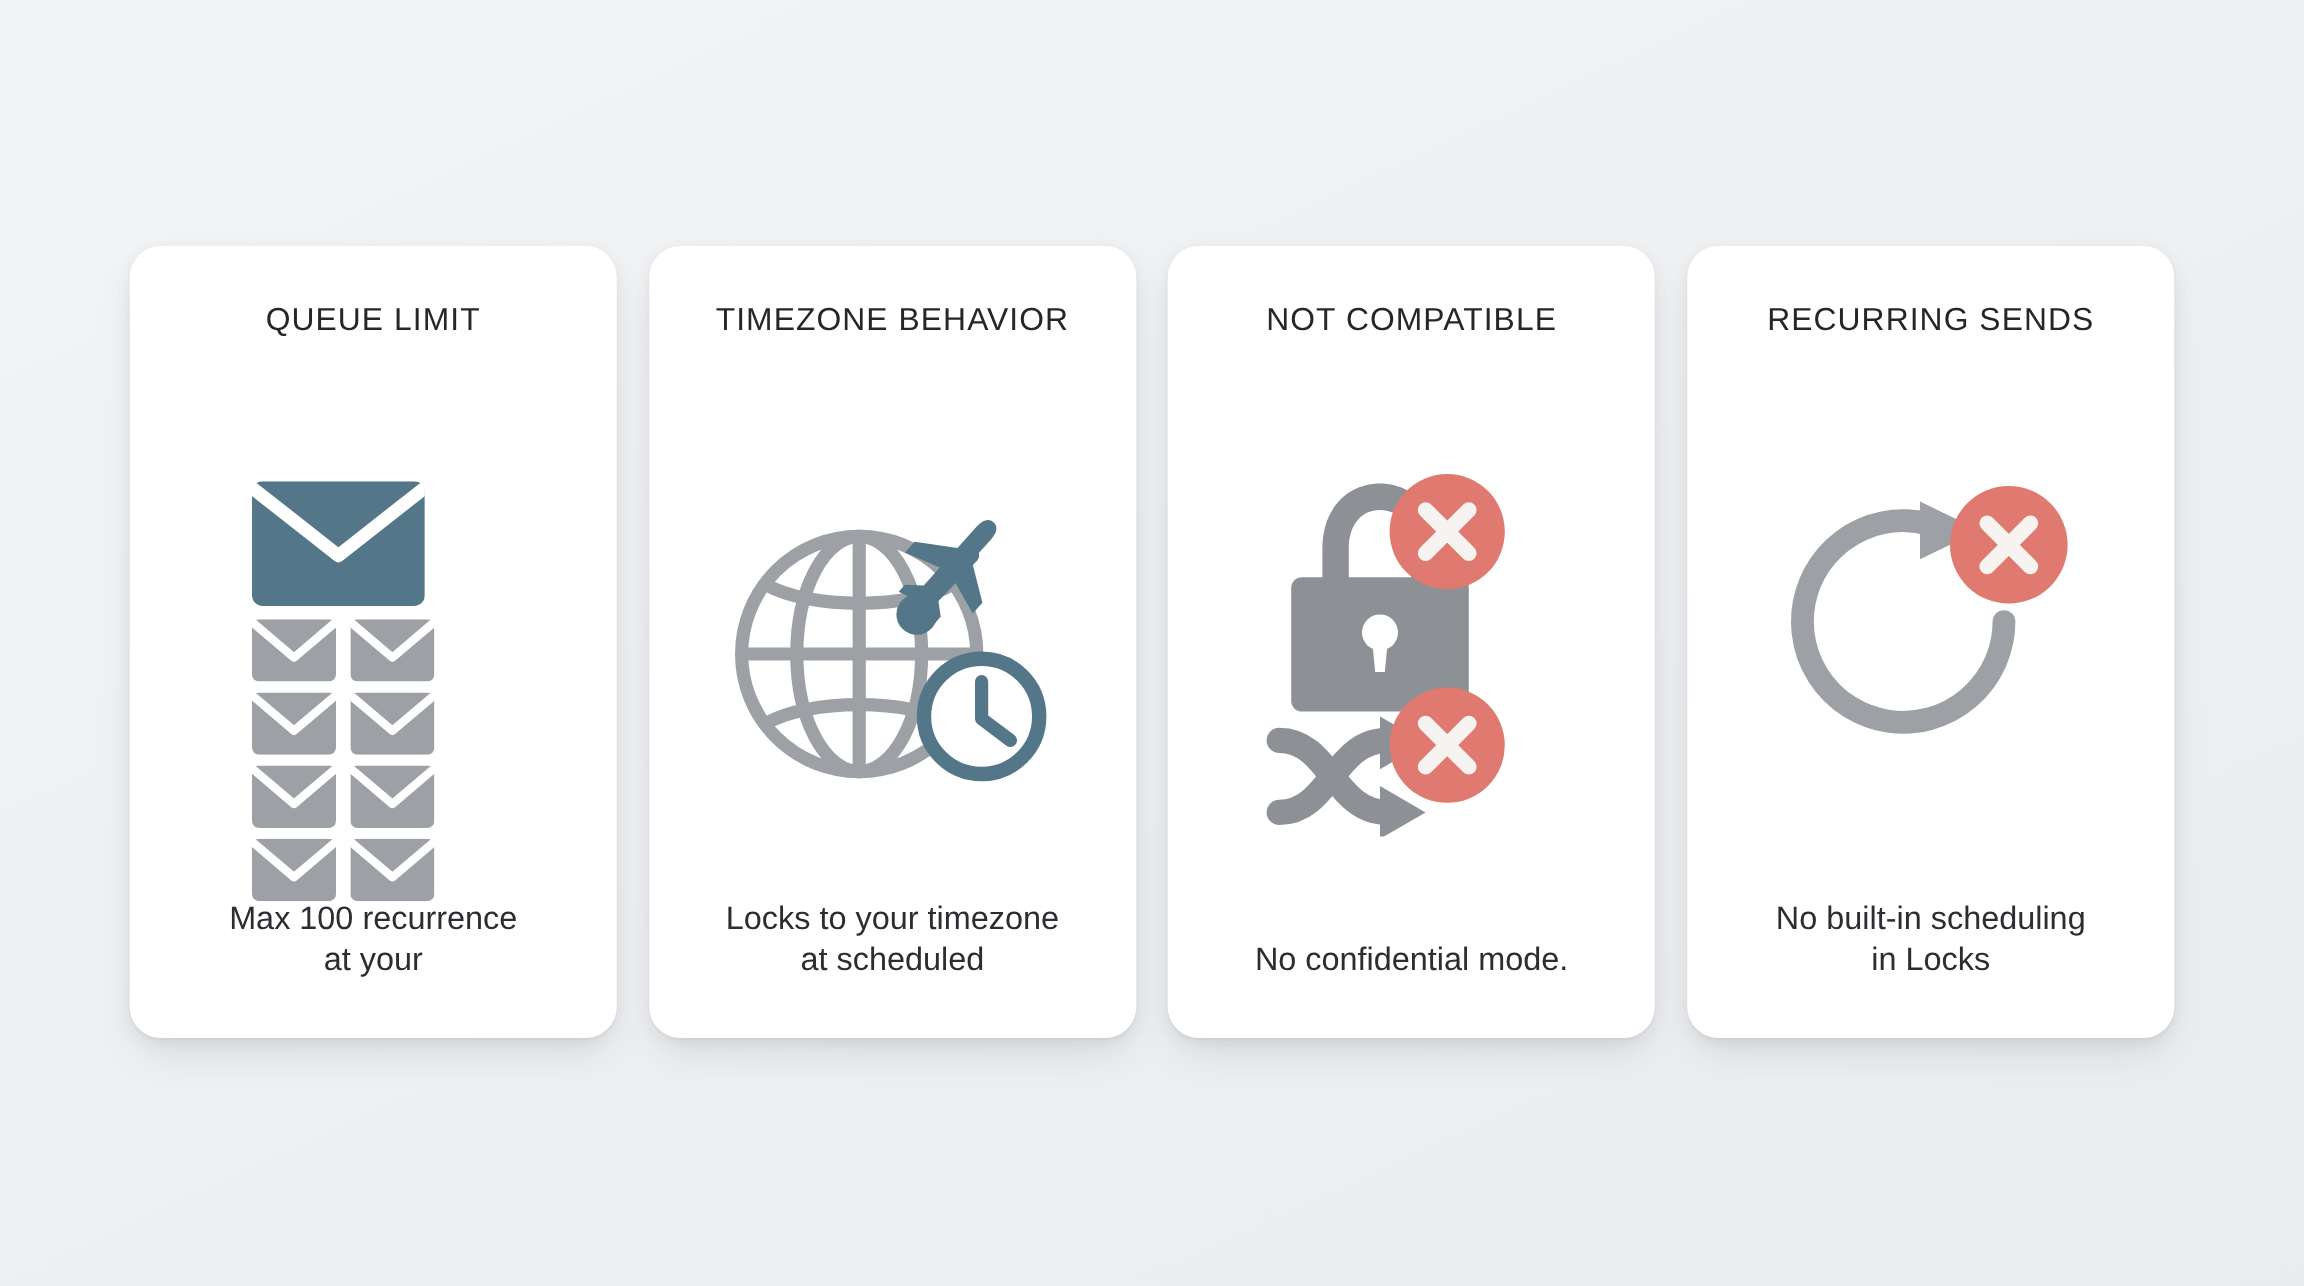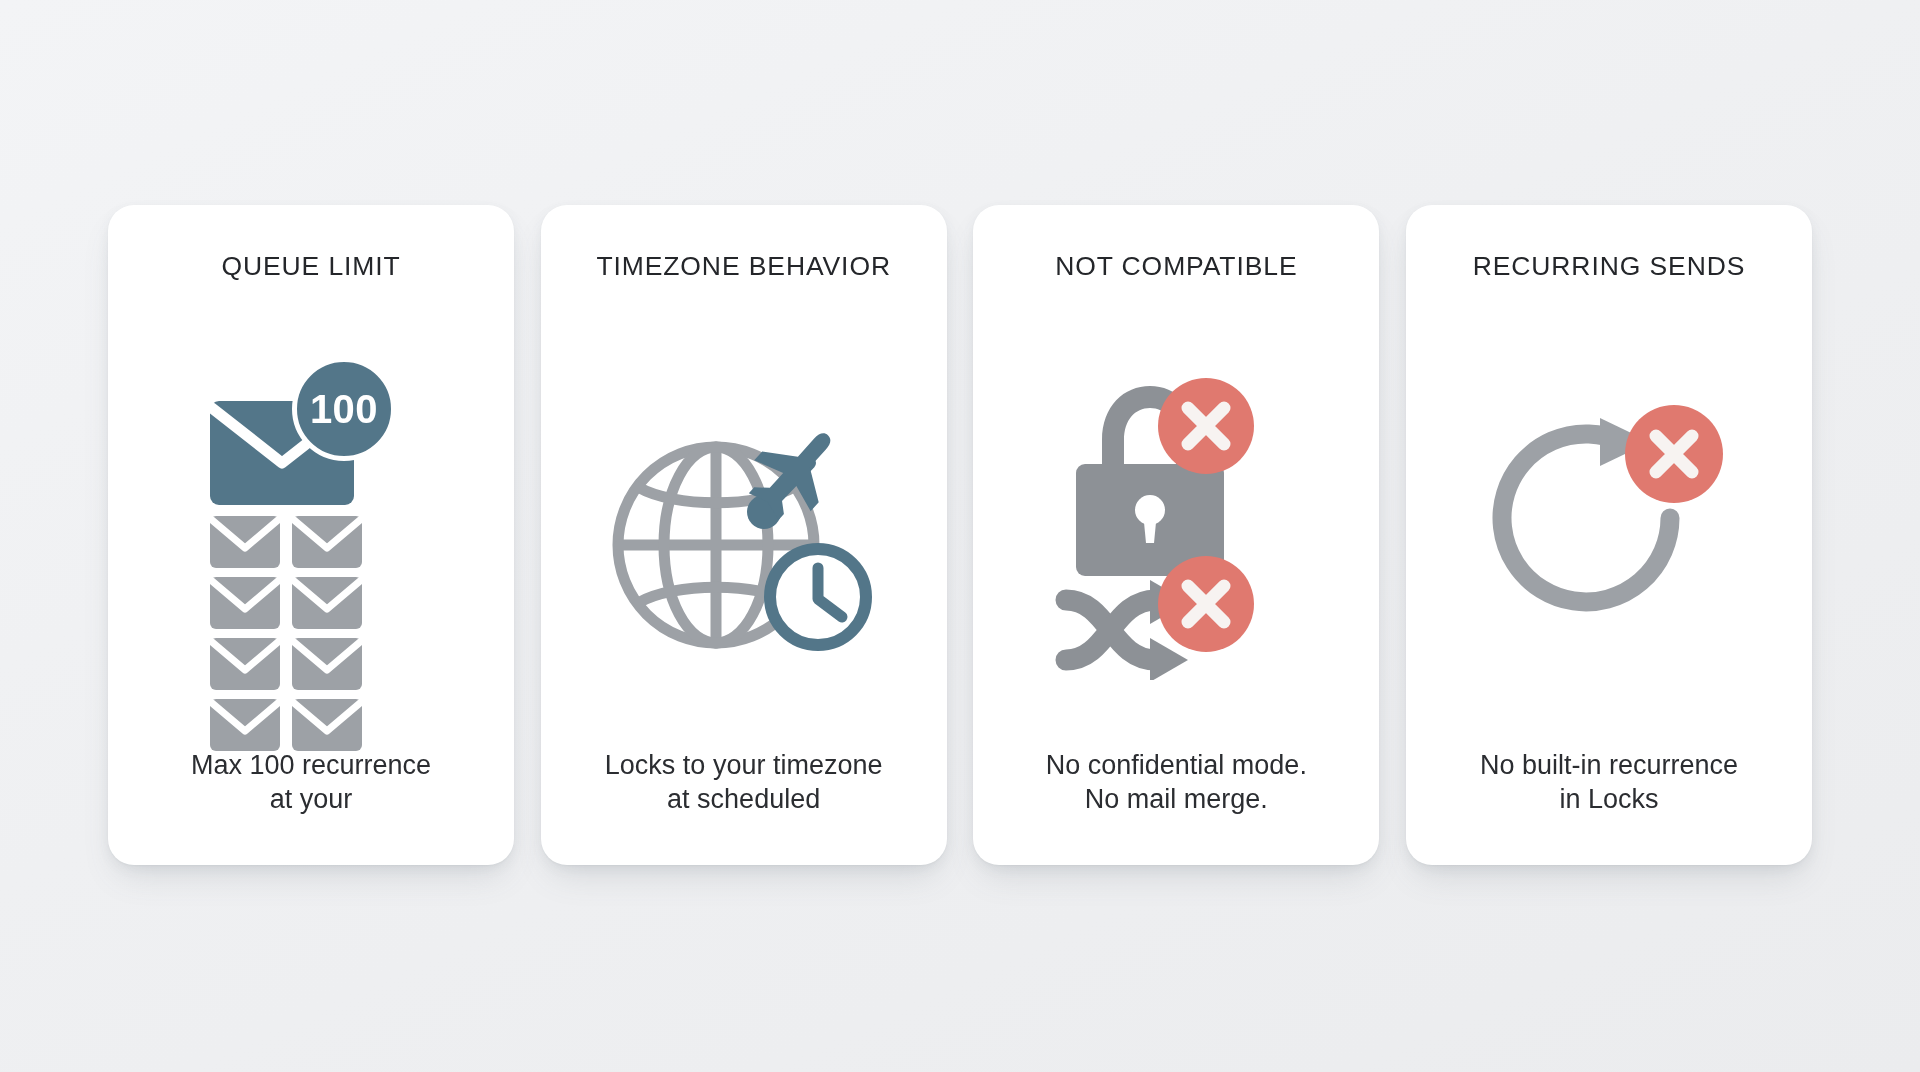--- a/index.html
+++ b/index.html
@@ -141,23 +141,20 @@
       <div class="card-title">QUEUE LIMIT</div>
 
       <div class="card-icon">
         <div class="queue-wrap">
 
           <svg class="env-big" viewBox="0 0 144 104">
             <rect x="0" y="0" width="144" height="104" rx="9" fill="#537689"></rect>
             <path d="M2 7 L72 62 L142 7" fill="none" stroke="#ffffff" stroke-width="11" stroke-linecap="round" stroke-linejoin="round"></path>
           </svg>
 
-          <div class="badge-100">
-            <span>100</span>
-          </div>
 
           <div class="env-grid">
             <svg viewBox="0 0 70 52">
               <rect x="0" y="0" width="70" height="52" rx="6" fill="#9da1a6"></rect>
               <path d="M2 4 L35 32 L68 4" fill="none" stroke="#ffffff" stroke-width="7" stroke-linecap="round" stroke-linejoin="round"></path>
             </svg>
             <svg viewBox="0 0 70 52">
               <rect x="0" y="0" width="70" height="52" rx="6" fill="#9da1a6"></rect>
               <path d="M2 4 L35 32 L68 4" fill="none" stroke="#ffffff" stroke-width="7" stroke-linecap="round" stroke-linejoin="round"></path>
             </svg>
@@ -267,21 +264,20 @@
             <g>
               <circle cx="160" cy="244" r="48" fill="#e0796f"></circle>
               <path d="M142 226 L178 262 M178 226 L142 262" stroke="#f7f3f1" stroke-width="13" stroke-linecap="round"></path>
             </g>
           </svg>
         </div>
       </div>
 
       <div class="card-desc">
         <div>No confidential mode.</div>
-        <div>No mail merge.</div>
       </div>
     </div>
 
     <div class="card">
       <div class="card-title">RECURRING SENDS</div>
 
       <div class="card-icon">
         <div class="rec-wrap">
           <svg viewBox="0 0 270 280" width="270" height="280">
 
@@ -292,19 +288,19 @@
 
             <g>
               <circle cx="200" cy="74" r="49" fill="#e0796f"></circle>
               <path d="M182 56 L218 92 M218 56 L182 92" stroke="#f7f3f1" stroke-width="13" stroke-linecap="round"></path>
             </g>
           </svg>
         </div>
       </div>
 
       <div class="card-desc">
-        <div>No built-in recurrence</div>
+        <div>No built-in scheduling</div>
         <div>in Locks</div>
       </div>
     </div>
 
   </div>
 </div>
 
 </body></html>

